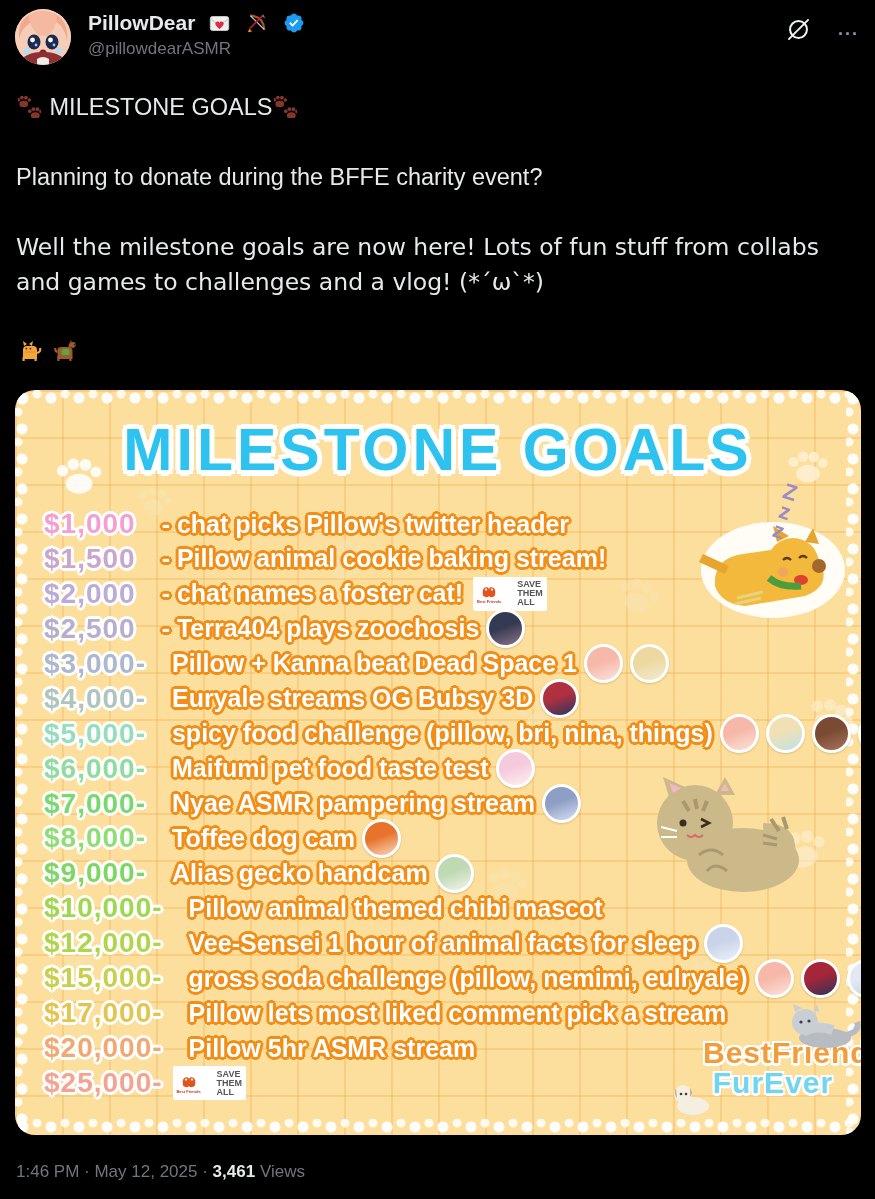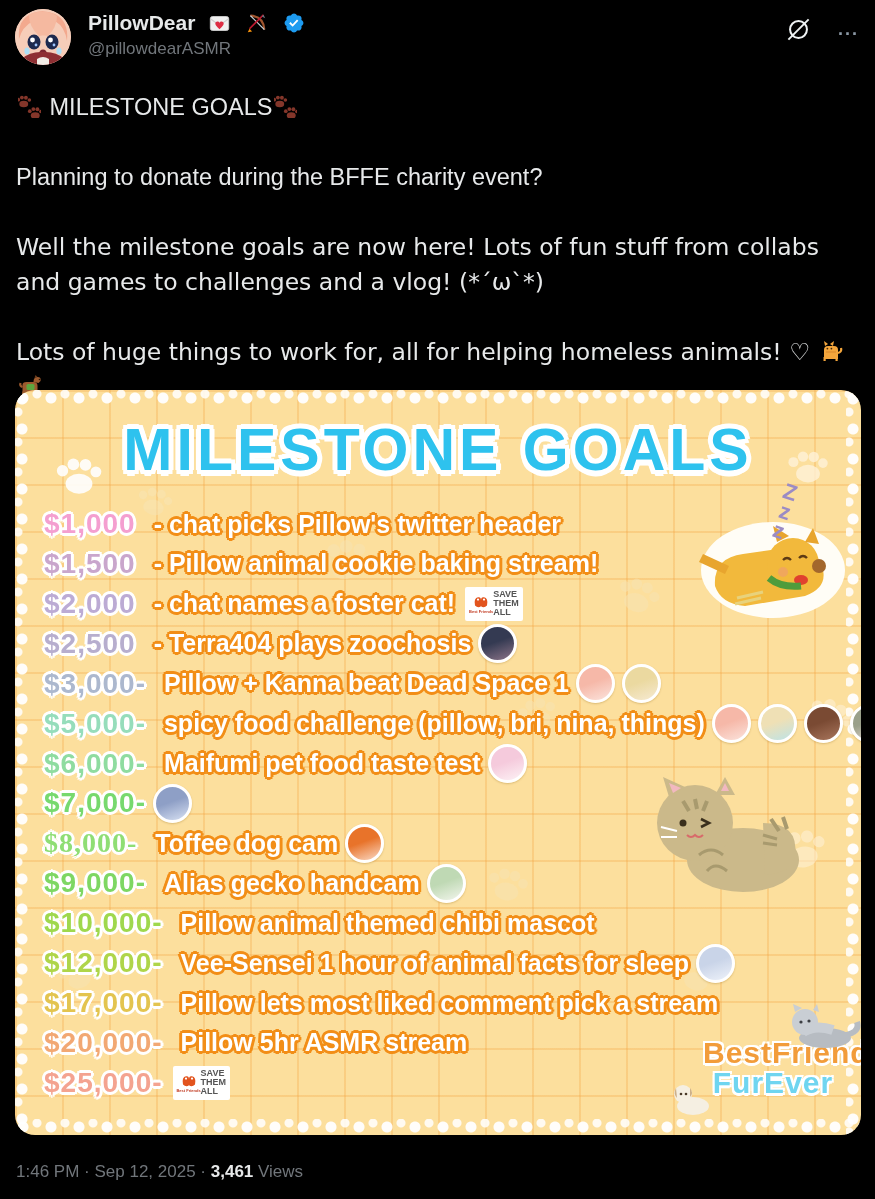--- a/index.html
+++ b/index.html
@@ -60,33 +60,33 @@
     display:flex; flex-direction:column; justify-content:space-between;
   }
   .m-row { display:flex; align-items:center; white-space:nowrap; height:34px; }
   .m-amt {
     font-size:28px; font-weight:bold; letter-spacing:1px;
     text-shadow:
       -2px -2px 0 #fff, 2px -2px 0 #fff, -2px 2px 0 #fff, 2px 2px 0 #fff,
       -3px 0 0 #fff, 3px 0 0 #fff, 0 -3px 0 #fff, 0 3px 0 #fff;
   }
   .m-desc {
-    font-size:25px; font-weight:bold; color:#fff; margin-left:18px;
+    font-size:25px; font-weight:bold; color:#fff; margin-left:26px;
     text-shadow:
       -2px -2px 0 #f28e17, 2px -2px 0 #f28e17, -2px 2px 0 #f28e17, 2px 2px 0 #f28e17,
       -3px 0 0 #f28e17, 3px 0 0 #f28e17, 0 -3px 0 #f28e17, 0 3px 0 #f28e17;
   }
   .m-avatar {
     display:inline-block; width:39px; height:39px; border-radius:50%;
     border:3px solid #fff; margin-left:7px; flex:0 0 auto;
     box-shadow:0 1px 2px rgba(120,80,0,.25);
   }
   .stl-box {
     display:inline-flex; align-items:center; background:#fff; border-radius:2px;
-    margin-left:10px; padding:2px 4px; height:34px; gap:0;
+    margin-left:10px; padding:2px 4px; height:34px; gap:16px;
   }
   .stl-left { display:flex; flex-direction:column; align-items:center; width:24px; }
   .stl-brand { font-size:4px; color:#c23b22; font-weight:bold; }
   .stl-lines { display:flex; flex-direction:column; line-height:9px; }
   .stl-lines span { font-size:9px; font-weight:bold; color:#555; letter-spacing:0; }
   
   .paw-deco { position:absolute; opacity:.55; }
   
   .zzz { position:absolute; left:762px; top:92px; color:#9b8bc4; font-weight:bold; font-size:22px; transform:rotate(18deg); letter-spacing:2px; line-height:20px; text-align:right; }
   
@@ -178,21 +178,20 @@
         <use href="#paw" x="9" y="9" width="18" height="18"></use>
       </svg>
     <span>MILESTONE GOALS</span><svg class="inline-ico" width="23" height="23" viewBox="0 0 24 24" fill="#84362a">
         <use href="#paw" x="-3" y="-3" width="18" height="18"></use>
         <use href="#paw" x="9" y="9" width="18" height="18"></use>
       </svg>
   </p>
   <p>Planning to donate during the BFFE charity event?</p>
   <p class="sym">Well the milestone goals are now here! Lots of fun stuff from collabs and games to challenges and a vlog! (*´ω`*)</p>
   <p>
-    <span class="sym">Lots of huge things to work for, all for helping homeless animals! ♡</span>
     <svg class="inline-ico" width="24" height="24" viewBox="0 0 24 24">
       <path d="M5 20 L5 11 Q5 7 9 7 L15 7 Q19 7 19 11 L19 20 Z" fill="#f4a63c"></path>
       <path d="M6 7 L5 2 L9 5 Z" fill="#f4a63c"></path>
         <path d="M14 7 L15 2 L11 5 Z" fill="#f4a63c"></path>
       <rect x="4.5" y="18" width="2.2" height="4" fill="#f4a63c"></rect>
         <rect x="16.5" y="18" width="2.2" height="4" fill="#f4a63c"></rect>
       <path d="M19 14 Q23 13 22 9" stroke="#f4a63c" stroke-width="2.2" fill="none"></path>
       <circle cx="8.4" cy="9.6" r=".9" fill="#40280c"></circle>
         <circle cx="12.4" cy="9.6" r=".9" fill="#40280c"></circle>
       <path d="M7 13 H17" stroke="#d8862a" stroke-width="1"></path>
@@ -322,54 +321,67 @@
         <span class="m-desc">-  Terra404 plays zoochosis</span>
         <span class="m-avatar" style="background: linear-gradient(160deg, rgb(52, 58, 82) 45%, rgb(140, 116, 136));"></span>
       </div>
       <div class="m-row">
         <span class="m-amt" style="color: rgb(172, 184, 206);">$3,000-</span>
         <span class="m-desc">Pillow + Kanna beat Dead Space 1</span>
         <span class="m-avatar" style="background: linear-gradient(160deg, rgb(246, 184, 168) 45%, rgb(251, 227, 220));"></span>
         <span class="m-avatar" style="background: linear-gradient(160deg, rgb(235, 217, 160) 45%, rgb(246, 234, 210));"></span>
       </div>
       <div class="m-row">
+        <span class="m-amt" style="color: rgb(175, 196, 188);">$4,000-</span>
+        <span class="m-desc">Euryale streams OG Bubsy 3D</span>
+        <span class="m-avatar" style="background: linear-gradient(160deg, rgb(176, 48, 64) 45%, rgb(42, 53, 96));"></span>
+      </div>
+      <div class="m-row">
         <span class="m-amt" style="color: rgb(150, 221, 187);">$5,000-</span>
         <span class="m-desc">spicy food challenge (pillow, bri, nina, things)</span>
         <span class="m-avatar" style="background: linear-gradient(160deg, rgb(246, 184, 168) 45%, rgb(251, 227, 220));"></span>
         <span class="m-avatar" style="background: linear-gradient(160deg, rgb(239, 224, 181) 45%, rgb(189, 227, 232));"></span>
         <span class="m-avatar" style="background: linear-gradient(160deg, rgb(122, 74, 51) 45%, rgb(168, 117, 92));"></span>
         <span class="m-avatar" style="background: linear-gradient(160deg, rgb(154, 160, 138) 45%, rgb(232, 217, 212));"></span>
       </div>
       <div class="m-row">
         <span class="m-amt" style="color: rgb(143, 220, 160); text-align: right;">$6,000-</span>
         <span class="m-desc">Maifumi pet food taste test</span>
         <span class="m-avatar" style="background: linear-gradient(160deg, rgb(245, 202, 220) 45%, rgb(253, 242, 245));"></span>
       </div>
       <div class="m-row">
         <span class="m-amt" style="color: rgb(119, 217, 110);">$7,000-</span>
+        <span class="m-desc">Nyae ASMR pampering stream</span>
         <span class="m-avatar" style="background: linear-gradient(160deg, rgb(142, 159, 198) 45%, rgb(215, 224, 242));"></span>
       </div>
       <div class="m-row">
-        <span class="m-amt" style="color: rgb(143, 222, 116); font-family: Liberation Serif, serif;">$8,000-</span>
+        <span class="m-amt" style="color: rgb(143, 222, 116);">$8,000-</span>
         <span class="m-desc">Toffee dog cam</span>
         <span class="m-avatar" style="background: linear-gradient(160deg, rgb(232, 115, 42) 45%, rgb(250, 217, 196));"></span>
       </div>
       <div class="m-row">
         <span class="m-amt" style="color: rgb(126, 215, 99);">$9,000-</span>
         <span class="m-desc">Alias gecko handcam</span>
         <span class="m-avatar" style="background: linear-gradient(160deg, rgb(191, 217, 180) 45%, rgb(242, 245, 236));"></span>
       </div>
       <div class="m-row">
         <span class="m-amt" style="color: rgb(159, 216, 77);">$10,000-</span>
         <span class="m-desc">Pillow animal themed chibi mascot</span>
       </div>
       <div class="m-row">
         <span class="m-amt" style="color: rgb(175, 213, 73);">$12,000-</span>
         <span class="m-desc">Vee-Sensei 1 hour of animal facts for sleep</span>
         <span class="m-avatar" style="background: linear-gradient(160deg, rgb(201, 212, 232) 45%, rgb(238, 242, 250));"></span>
+      </div>
+      <div class="m-row">
+        <span class="m-amt" style="color: rgb(201, 207, 75);">$15,000-</span>
+        <span class="m-desc">gross soda challenge (pillow, nemimi, eulryale)</span>
+        <span class="m-avatar" style="background: linear-gradient(160deg, rgb(246, 184, 168) 45%, rgb(251, 227, 220));"></span>
+        <span class="m-avatar" style="background: linear-gradient(160deg, rgb(165, 37, 58) 45%, rgb(44, 51, 88));"></span>
+        <span class="m-avatar" style="background: linear-gradient(160deg, rgb(227, 232, 242) 45%, rgb(201, 207, 224));"></span>
       </div>
       <div class="m-row">
         <span class="m-amt" style="color: rgb(227, 196, 79);">$17,000-</span>
         <span class="m-desc">Pillow lets most liked comment pick a stream</span>
       </div>
       <div class="m-row">
         <span class="m-amt" style="color: rgb(242, 168, 115);">$20,000-</span>
         <span class="m-desc">Pillow 5hr ASMR stream</span>
       </div>
       <div class="m-row">
@@ -412,17 +424,17 @@
         <path d="M19 8 Q23 13 19 17 Z" fill="#cdb089"></path>
       <circle cx="10" cy="14" r="1.3" fill="#4a3a28"></circle>
         <circle cx="15" cy="14" r="1.3" fill="#4a3a28"></circle>
     </svg>
   </div>
 </div>
 
 <div class="footer">
   <span>1:46 PM</span>
   <span>·</span>
-  <span>Sep 12, 2025</span>
+  <span>May 12, 2025</span>
   <span>·</span>
   <b>3,461</b>
   <span>Views</span>
 </div>
 
 </body></html>

